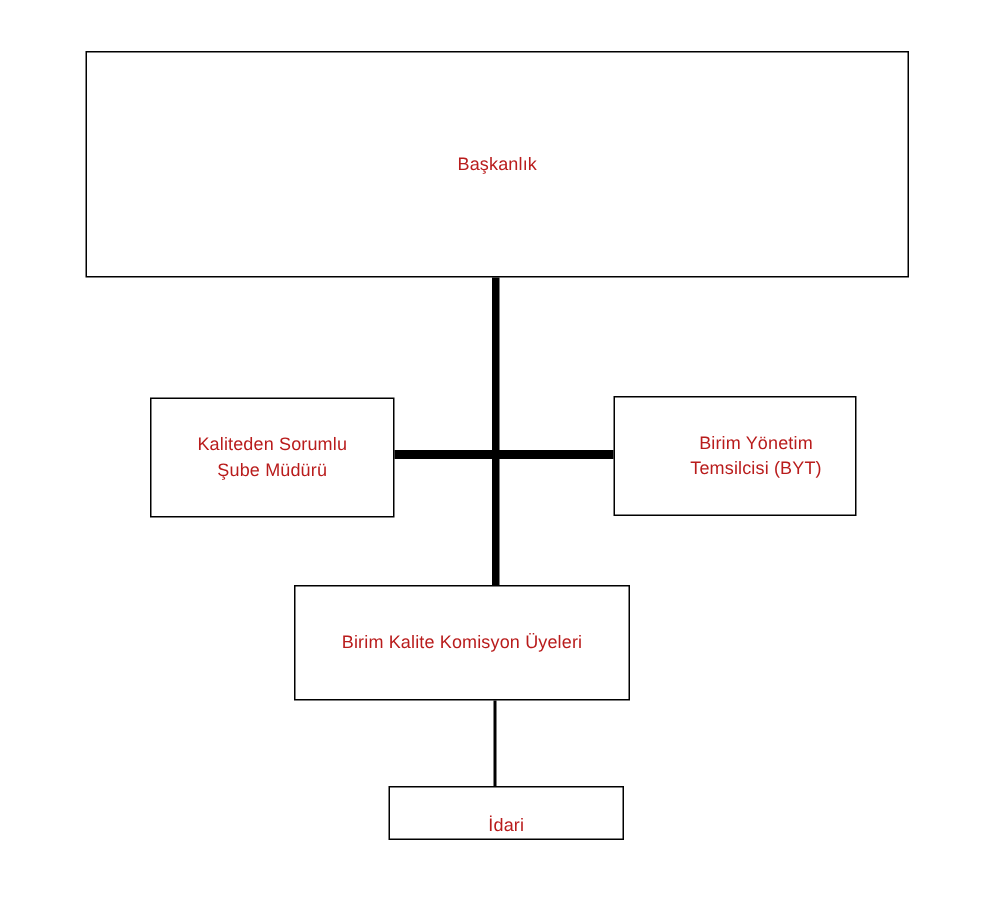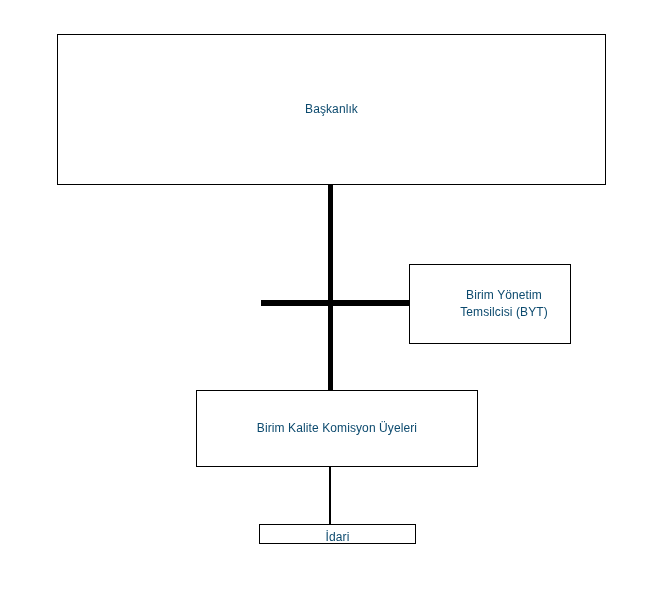--- a/index.html
+++ b/index.html
@@ -25,21 +25,21 @@
     background: #ffffff;
     display: flex;
     align-items: center;
     justify-content: center;
     text-align: center;
     z-index: 2;
   }
   .node-label {
     font-size: 12px;
     line-height: 17px;
-    color: #0c4a6e;
+    color: #b91c1c;
     white-space: pre-line;
     letter-spacing: 0.1px;
   }
   
   #node-baskanlik {
     left: 57px;
     top: 34px;
     width: 549px;
     height: 151px;
   }
@@ -52,30 +52,30 @@
   #node-byt {
     left: 409px;
     top: 264px;
     width: 162px;
     height: 80px;
     padding-left: 28px;
   }
   #node-komisyon {
     left: 196px;
     top: 390px;
-    width: 282px;
+    width: 224px;
     height: 77px;
     justify-content: center;
   }
   #node-idari {
     left: 259px;
     top: 524px;
     width: 157px;
-    height: 20px;
-    align-items: flex-start;
+    height: 36px;
+    align-items: flex-end;
     padding-top: 4px;
   }
   
   .connector {
     position: absolute;
     background: #000000;
     z-index: 1;
   }
   
   #connector-trunk-vertical {
@@ -107,20 +107,24 @@
   <div class="connector" id="connector-trunk-vertical"></div>
 
   <div class="connector" id="connector-cross-horizontal"></div>
 
   <div class="connector" id="connector-komisyon-idari"></div>
 
   <div class="node-box" id="node-baskanlik">
     <span class="node-label">Başkanlık</span>
   </div>
 
+  <div class="node-box" id="node-kaliteden-sorumlu">
+    <span class="node-label">Kaliteden Sorumlu
+Şube Müdürü</span>
+  </div>
 
   <div class="node-box" id="node-byt">
     <span class="node-label">Birim Yönetim
 Temsilcisi (BYT)</span>
   </div>
 
   <div class="node-box" id="node-komisyon">
     <span class="node-label">Birim Kalite Komisyon Üyeleri</span>
   </div>
 

